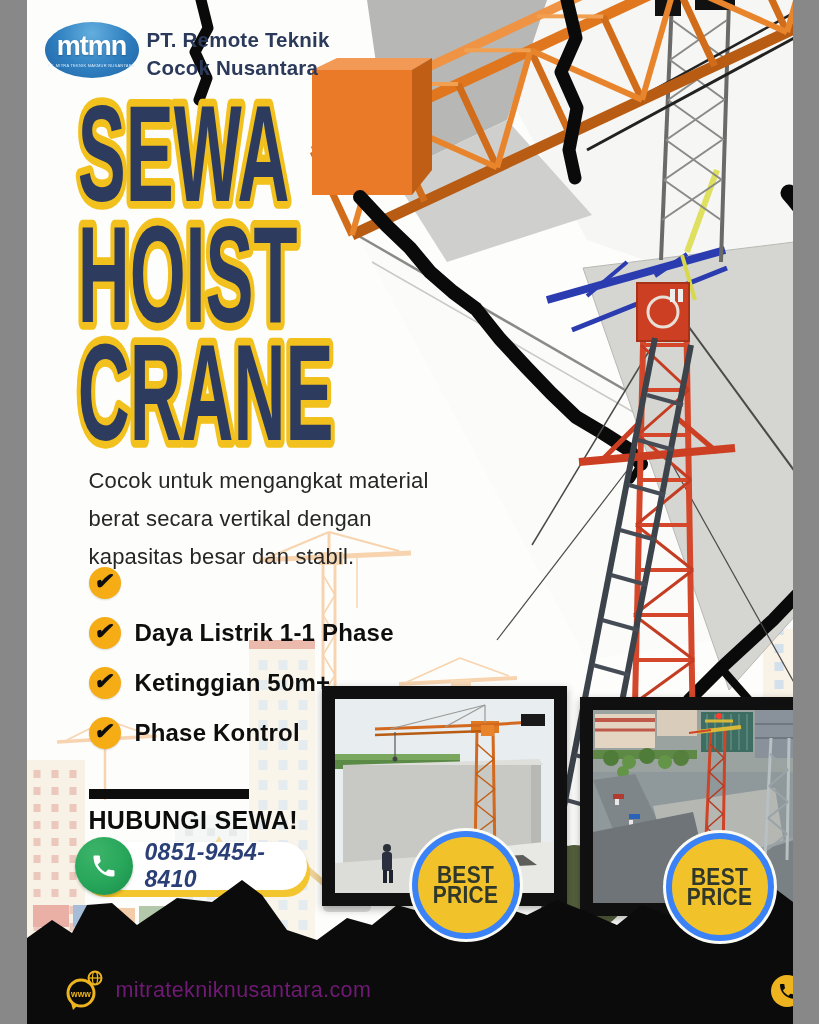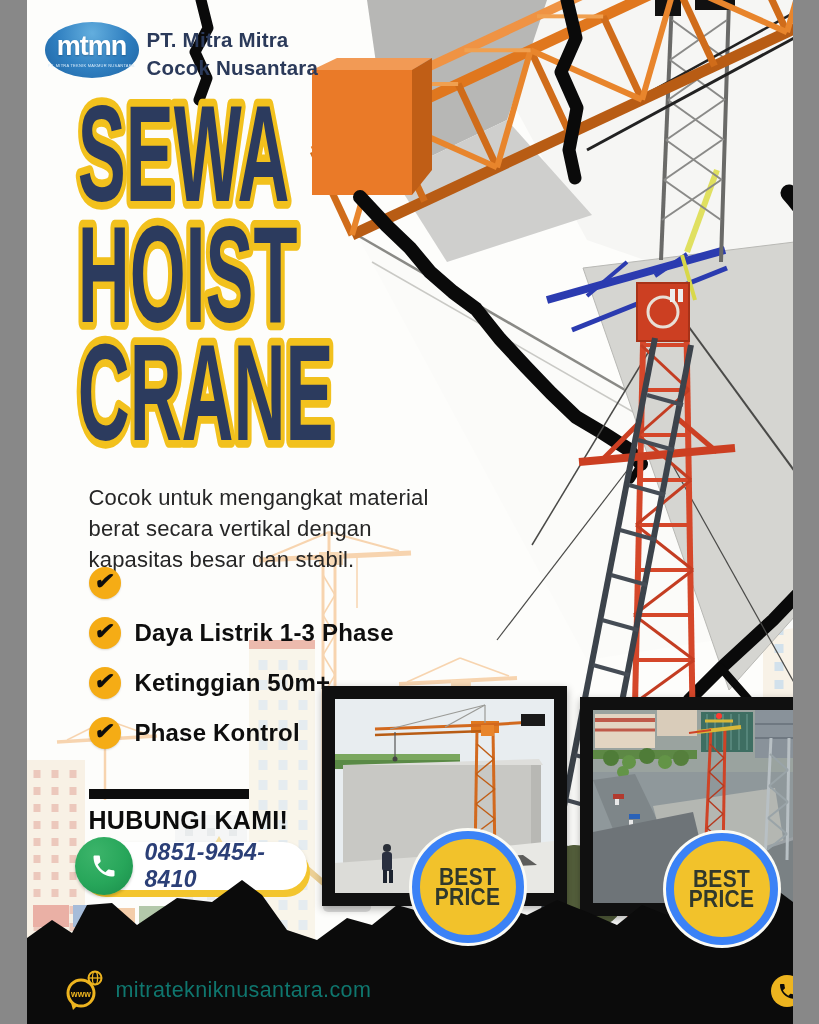--- a/index.html
+++ b/index.html
@@ -22,22 +22,22 @@
     color:#2b3a5a; font-weight:bold; font-size:20.5px; line-height:1.35; letter-spacing:.2px;
   }
   
   .title-svg{position:absolute; left:34px; top:62px; z-index:6; overflow:visible;}
   .title-svg text{
     font-family:"Liberation Sans",sans-serif; font-weight:bold;
     fill:#2c3b5e; stroke:#f2c11d; stroke-width:13px; stroke-linejoin:round; paint-order:stroke fill;
   }
   
   .desc{
-    position:absolute; left:62px; top:460px; width:372px; z-index:6;
-    color:#262626; font-size:22px; line-height:31px; letter-spacing:.2px;
+    position:absolute; left:62px; top:440px; width:372px; z-index:6;
+    color:#262626; font-size:22px; line-height:38px; letter-spacing:.2px;
   }
   
   .features{position:absolute; left:62px; top:566px; z-index:6; list-style:none; margin:0; padding:0;}
   .features li{display:flex; align-items:center; margin-bottom:17px; height:33px;}
   .check-circle{
     width:32px; height:32px; border-radius:50%; background:#f5ac15; flex:0 0 32px;
     display:flex; align-items:center; justify-content:center; margin-right:14px;
     box-shadow:0 1px 2px rgba(0,0,0,.15);
   }
   .check-glyph{color:#0d0d0d; font-size:23px; font-weight:bold; transform:skewX(-10deg) translateY(-1px);}
@@ -58,34 +58,34 @@
   }
   .phone-number{color:#2b3f77; font-weight:bold; font-style:italic; font-size:23px; letter-spacing:.3px; margin-left:12px;}
   
   .photo{position:absolute; background:#101010; z-index:7; box-shadow:0 3px 8px rgba(0,0,0,.3);}
   .photo svg{position:absolute; left:13px; top:13px;}
   .photo-left{left:295px; top:686px; width:245px; height:220px;}
   .photo-right{left:553px; top:697px; width:259px; height:219px;}
   
   .badge{
     position:absolute; width:96px; height:96px; border-radius:50%; z-index:9;
-    background:#f2c22b; border:8px solid #3b82f6; box-shadow:0 0 0 3px #fbfbf5;
+    background:#f2c22b; border:6px solid #3b82f6; box-shadow:0 0 0 3px #fbfbf5;
     display:flex; flex-direction:column; align-items:center; justify-content:center;
   }
   .badge span{color:#30382c; font-weight:bold; font-size:21px; line-height:.95; transform:scaleY(1.1); letter-spacing:.3px;}
   .badge-left{left:385px; top:831px;}
   .badge-right{left:639px; top:833px;}
   
   .footer-art{z-index:8;}
   .footer{
     position:absolute; left:0; top:964px; width:819px; height:52px; z-index:10;
     display:flex; align-items:center; justify-content:space-between; padding:0 36px; box-sizing:border-box;
   }
   .footer-group{display:flex; align-items:center; gap:11px; cursor:pointer;}
-  .footer-text{color:#0f766e; font-size:21.5px; letter-spacing:.4px;}
+  .footer-text{color:#701a75; font-size:21.5px; letter-spacing:.4px;}
   .bg-art{z-index:1;} .cad-art{z-index:2;} .tower-art{z-index:3;}
 </style>
 </head>
 <body>
 
 <div class="poster">
 
   <svg class="layer bg-art" width="819" height="1024" viewBox="0 0 819 1024">
     <g opacity="0.45">
       <rect x="0" y="760" width="58" height="200" fill="#f3e3cc"></rect>
@@ -313,21 +313,21 @@
       <path d="M583,842 a13,9 0 0 1 26,0 z" fill="#8a8a88"></path>
       <ellipse cx="536" cy="920" rx="24" ry="13" fill="#2f2f2f"></ellipse>
     </g>
   </svg>
 
   <div class="logo">
     <span class="logo-text">mtmn</span>
     <span class="logo-sub">PT. MITRA TEKNIK MAKMUR NUSANTARA</span>
   </div>
   <div class="company">
-    <div>PT. Mitra Mitra</div>
+    <div>PT. Remote Teknik</div>
     <div>Cocok Nusantara</div>
   </div>
 
   <svg class="title-svg" width="340" height="400">
     <g transform="scale(0.62,1.18)">
       <text x="27" y="118" font-size="116">SEWA</text>
       <text x="27" y="220" font-size="116">HOIST</text>
       <text x="27" y="320" font-size="116">CRANE</text>
     </g>
   </svg>
@@ -337,38 +337,38 @@
   <ul class="features">
     <li>
       <span class="check-circle">
           <span class="check-glyph">✔</span>
         </span>
     </li>
     <li>
       <span class="check-circle">
           <span class="check-glyph">✔</span>
         </span>
-      <span class="feature-label">Daya Listrik 1-3 Phase</span>
+      <span class="feature-label">Daya Listrik 1-1 Phase</span>
     </li>
     <li>
       <span class="check-circle">
           <span class="check-glyph">✔</span>
         </span>
       <span class="feature-label">Ketinggian 50m+</span>
     </li>
     <li>
       <span class="check-circle">
           <span class="check-glyph">✔</span>
         </span>
       <span class="feature-label">Phase Kontrol</span>
     </li>
   </ul>
 
   <div class="contact-bar"></div>
-  <div class="contact-heading">HUBUNGI KAMI!</div>
+  <div class="contact-heading">HUBUNGI SEWA!</div>
   <div class="phone-pill">
     <span class="wa-circle">
       <svg width="28" height="28" viewBox="0 0 24 24">
           <path fill="#fff" d="M6.6 10.8c1.4 2.8 3.8 5.1 6.6 6.6l2.2-2.2c.3-.3.7-.4 1-.2 1.1.4 2.3.6 3.6.6.6 0 1 .4 1 1V20c0 .6-.4 1-1 1C10.6 21 3 13.4 3 4c0-.6.4-1 1-1h3.5c.6 0 1 .4 1 1 0 1.2.2 2.4.6 3.6.1.3 0 .7-.2 1l-2.3 2.2z"></path>
         </svg>
     </span>
     <span class="phone-number">0851-9454-8410</span>
   </div>
 
   <div class="photo photo-left">

